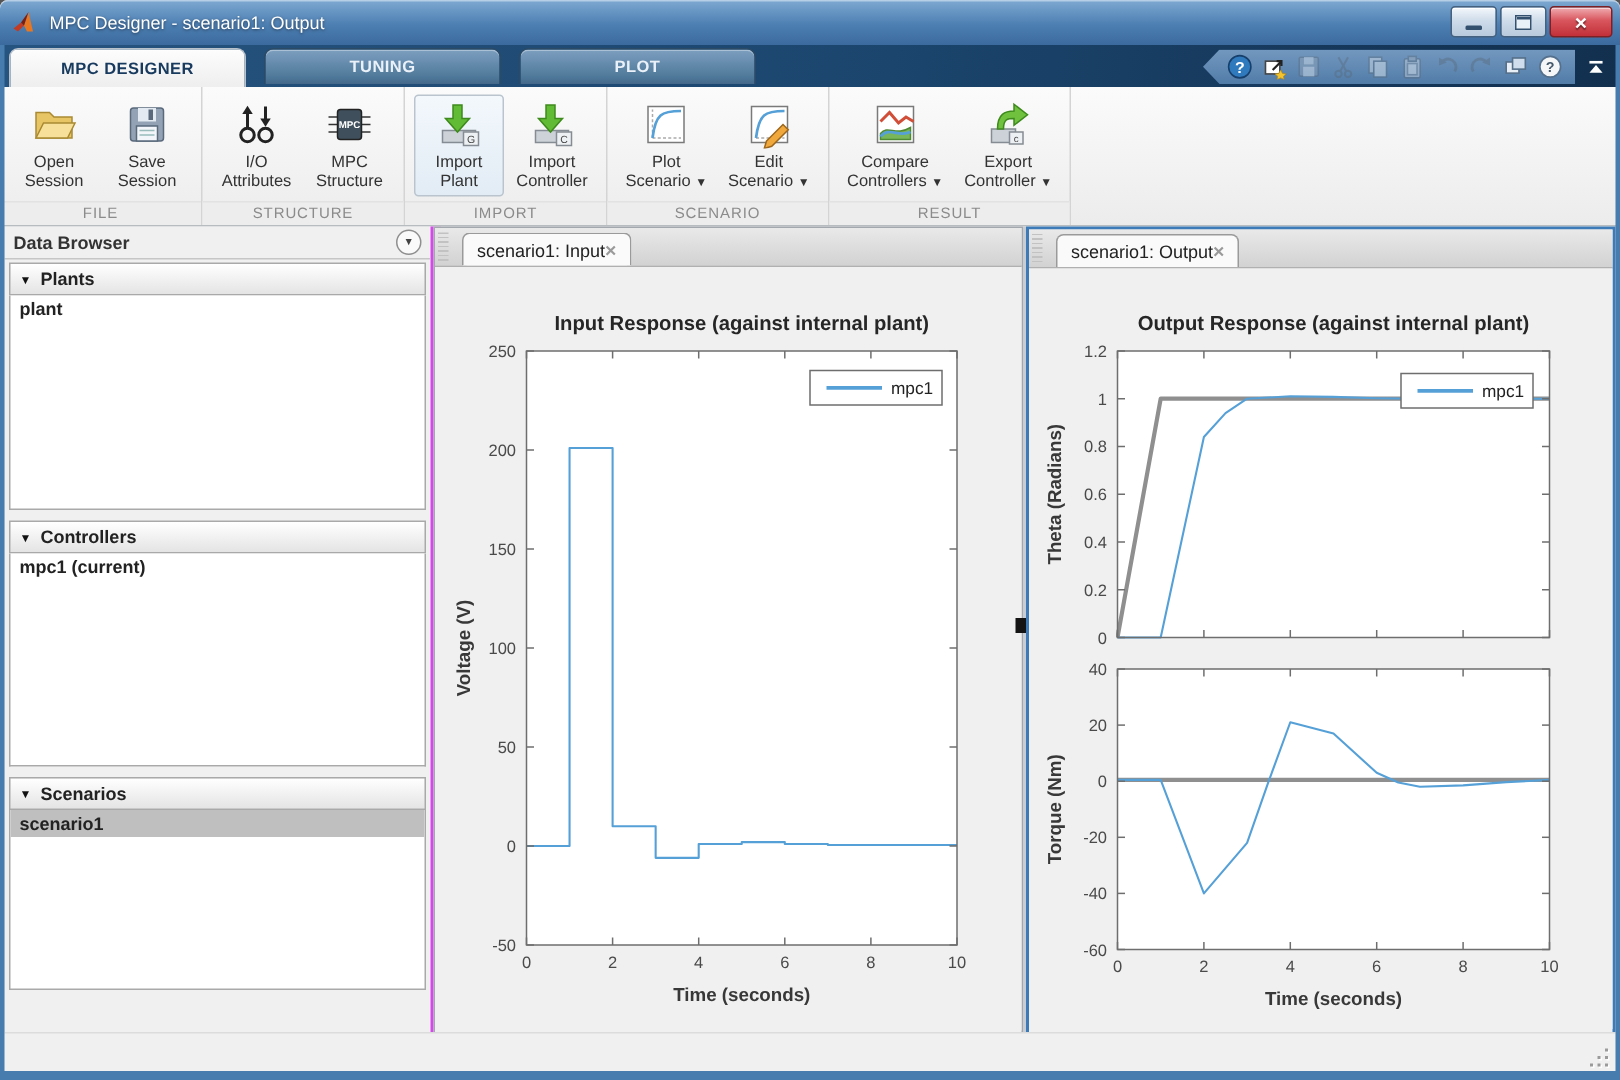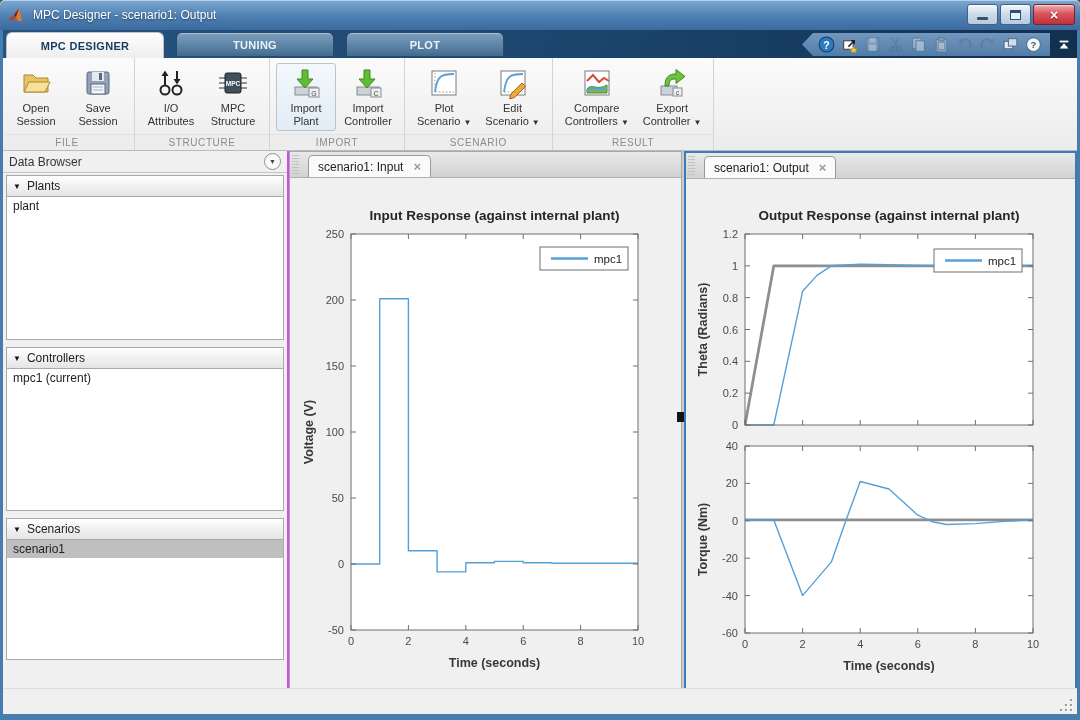--- a/index.html
+++ b/index.html
@@ -41,37 +41,37 @@
   .glabel{height:15px;font-size:10px;color:#8b8b8b;text-align:center;letter-spacing:.6px;background:#ededed;border-top:1px solid #e2e2e2;line-height:15px;}
   
   #main{position:absolute;left:3px;top:151px;width:1074px;height:537px;background:#c9ced4;}
   #borderL,#borderR{position:absolute;top:30px;width:3px;height:684px;background:#477caf;}
   #borderL{left:0;} #borderR{right:0;}
   #borderB{position:absolute;left:0;top:714px;width:1080px;height:6px;background:#477caf;}
   #statusbar{position:absolute;left:3px;top:688px;width:1074px;height:26px;background:#f0f0f0;border-top:1px solid #dcdcdc;}
   .grip-dots{position:absolute;right:5px;bottom:4px;width:12px;height:12px;}
   .grip-dots i{position:absolute;width:2px;height:2px;background:#9b9b9b;box-shadow:1px 1px 0 #fdfdfd;}
   
-  #databrowser{position:absolute;left:0;top:0;width:284px;height:537px;background:#f0f0f0;border-right:7px solid #d946ef;}
+  #databrowser{position:absolute;left:0;top:0;width:284px;height:537px;background:#f0f0f0;border-right:7px solid #d946ef;font-weight:bold;}
   #db-header{height:21px;display:flex;align-items:center;font-size:12px;color:#333;padding:0 6px;border-bottom:1px solid #c6c6c6;}
   #db-menu-btn{margin-left:auto;width:15px;height:15px;border:1px solid #8f8f8f;border-radius:50%;background:#fafafa;display:flex;align-items:center;justify-content:center;font-size:7px;color:#444;}
   .dbsec{margin:2px 3px 7px 3px;}
   .dbhead{height:20px;background:linear-gradient(#ffffff,#e4e4e4);border:1px solid #a9a9a9;display:flex;align-items:center;font-size:12px;color:#222;padding:0 6px;gap:6px;}
   .dbhead .tri{font-size:8px;color:#111;}
   .dblist{background:#fff;border:1px solid #a9a9a9;border-top:none;overflow:hidden;}
   .dbitem{font-size:12px;color:#222;padding:2px 6px;}
   .dbitem.selected{background:#bfbfbf;}
   
   .docpanel{position:absolute;top:0;height:537px;background:#f0f0f0;border:1px solid #a2a8ae;box-sizing:border-box;}
   #panel-input{left:286px;width:393px;}
   #panel-output{left:681px;width:393px;border:2px solid #3c7ab8;}
   .doctabbar{height:25px;background:linear-gradient(#e9e9e9,#d2d2d2);border-bottom:1px solid #b0b0b0;display:flex;align-items:flex-end;}
   .grip{width:7px;align-self:stretch;margin:3px 2px;background:repeating-linear-gradient(#c2c2c2 0 1px,rgba(0,0,0,0) 1px 3px);}
   .doctab{margin-left:7px;height:21px;background:#fafafa;border:1px solid #9a9a9a;border-bottom:none;border-radius:5px 5px 0 0;
-    display:flex;align-items:center;font-size:12px;color:#222;padding:0 9px;gap:10px;}
+    display:flex;align-items:center;font-size:12px;color:#222;padding:0 9px;gap:0;}
   .tabclose{color:#9a9a9a;font-size:13px;font-weight:bold;line-height:12px;}
   .figure{position:relative;background:#f0f0f0;}
   .splitter-handle{position:absolute;left:674px;top:261px;width:7px;height:10px;background:#141414;}
   svg text{font-family:"Liberation Sans",sans-serif;}
 </style>
 </head>
 <body>
 
 <div id="window">
   <div id="titlebar">

